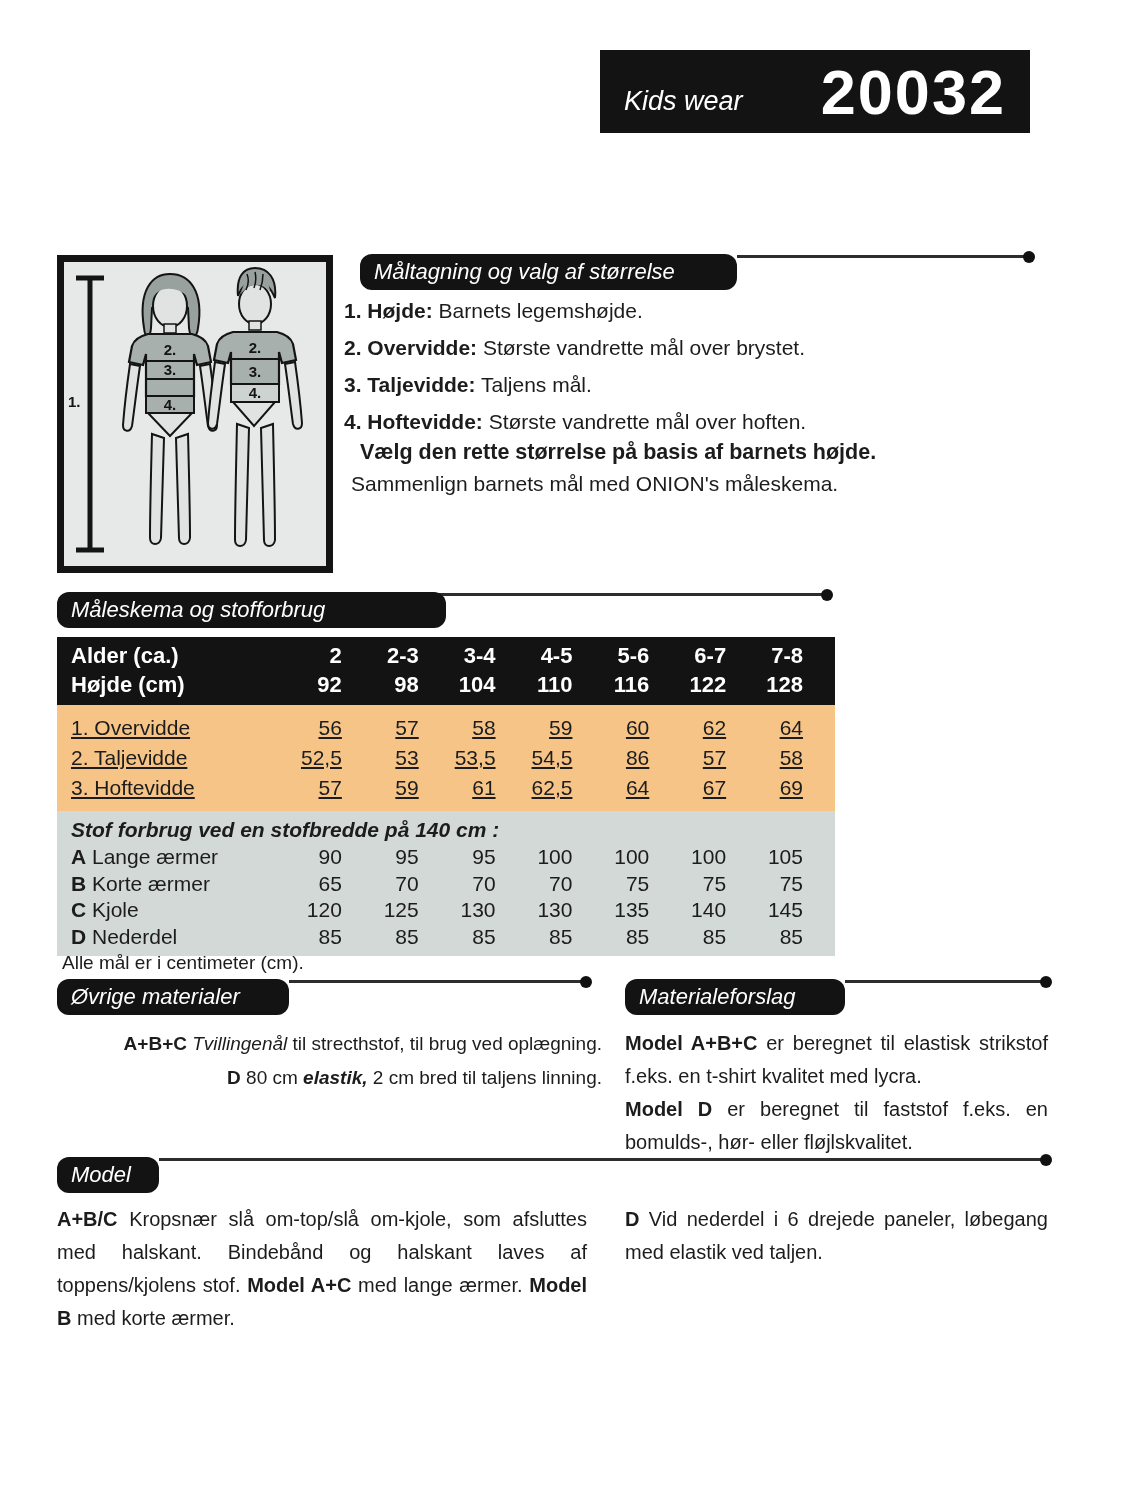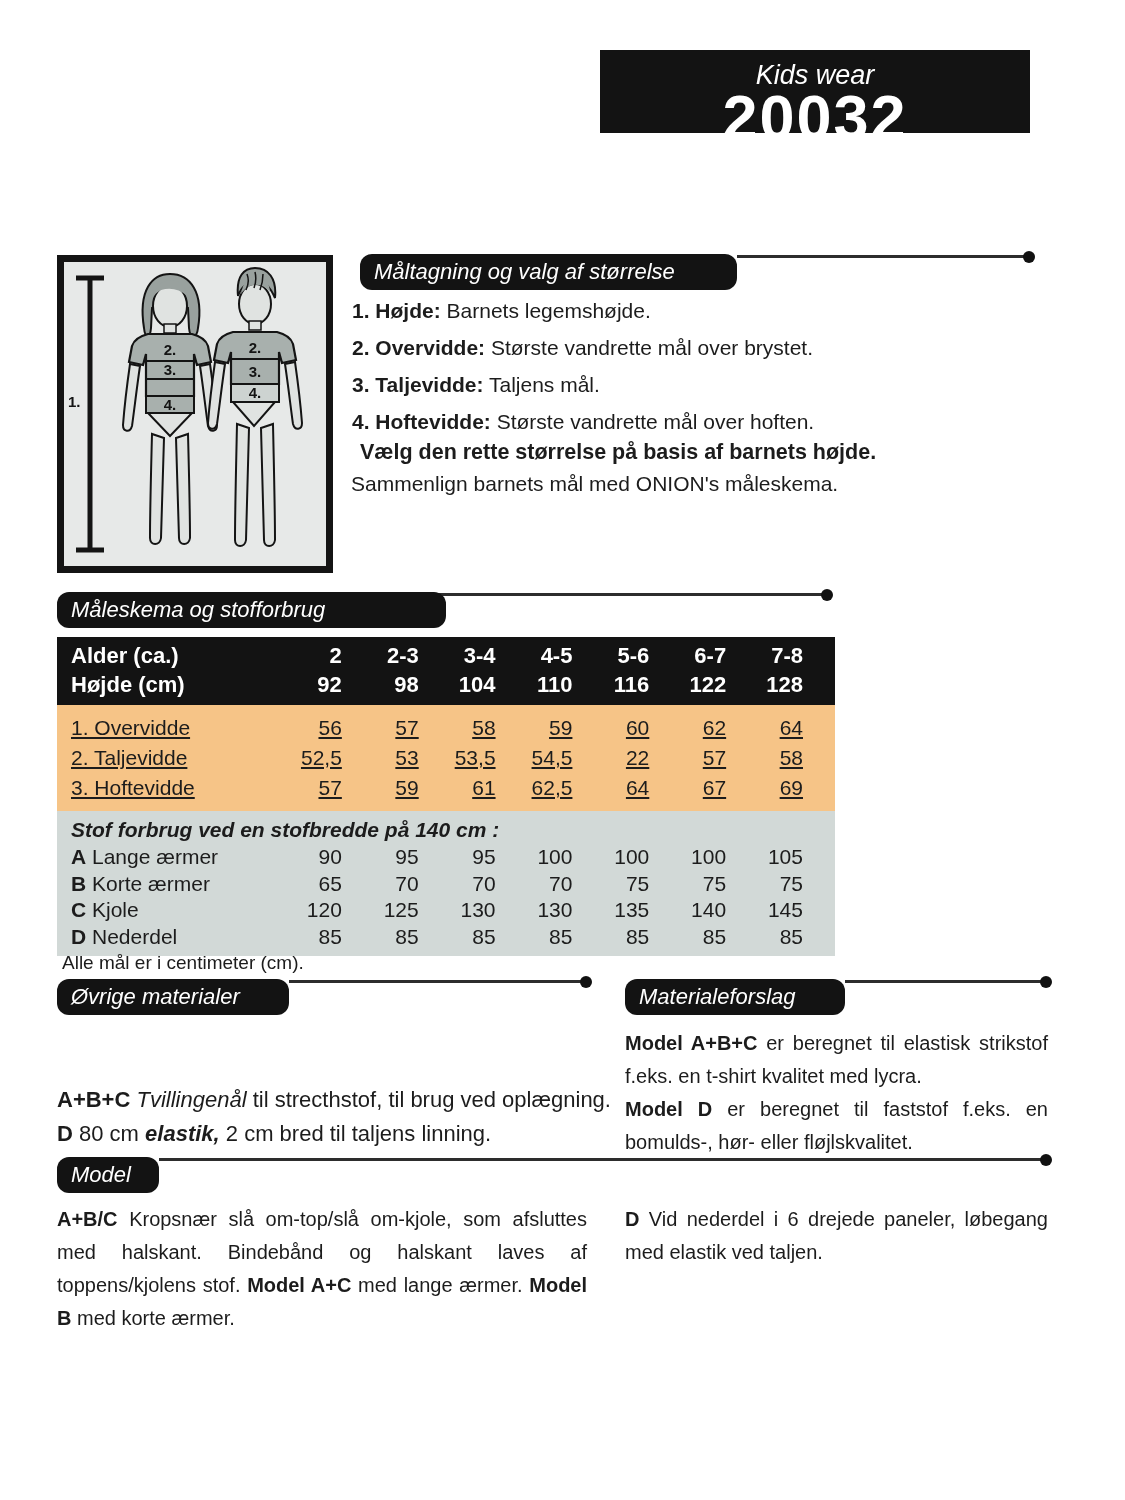--- a/index.html
+++ b/index.html
@@ -2,21 +2,21 @@
 <html><head>
 <meta charset="utf-8">
 <style>
   html,body{margin:0;padding:0;background:#fff;}
   .page{position:relative;width:1125px;height:1500px;background:#ffffff;overflow:hidden;
         font-family:"Liberation Sans",sans-serif;color:#1c1c1c;}
 
   
   .title-box{position:absolute;left:600px;top:50px;width:430px;height:83px;background:#131313;
              display:flex;align-items:center;justify-content:space-between;
-             padding:0 24px;box-sizing:border-box;flex-direction:column;}
+             padding:0 24px;box-sizing:border-box;}
   .title-box .brand{color:#fff;font-style:italic;font-size:27px;transform:translateY(10px);}
   .title-box .number{color:#fff;font-weight:bold;font-size:63px;letter-spacing:2px;}
 
   
   .sec-header{position:absolute;height:36px;background:#131313;color:#fff;font-style:italic;
               font-size:22px;display:flex;align-items:center;padding:0 14px;box-sizing:border-box;
               white-space:nowrap;overflow:hidden;z-index:3;border-radius:12px;}
   #h-sizing{left:360px;top:254px;width:377px;}
   #h-maleskema{left:57px;top:592px;width:389px;}
   #h-ovrige{left:57px;top:979px;width:232px;}
@@ -32,21 +32,21 @@
   #c-ovrige{left:289px;top:980px;width:298px;}
   #c-material{left:845px;top:980px;width:202px;}
   #c-model{left:159px;top:1158px;width:888px;}
 
   
   .figure-box{position:absolute;left:57px;top:255px;width:276px;height:318px;background:#e7e9e8;
               border:7px solid #141414;box-sizing:border-box;}
   .fig-label{font-family:"Liberation Sans",sans-serif;font-weight:bold;font-size:15px;fill:#141414;}
 
   
-  .instr-list{position:absolute;left:352px;top:299px;width:676px;}
+  .instr-list{position:absolute;left:344px;top:299px;width:676px;}
   .instr{font-size:21px;line-height:24px;margin-bottom:13px;}
   .instr b{font-weight:bold;}
   .rule-bold{position:absolute;left:360px;top:440px;width:676px;font-weight:bold;font-size:21.5px;}
   .compare{position:absolute;left:351px;top:472px;width:676px;font-size:21px;}
   .sizing-par{position:absolute;left:360px;top:504px;width:676px;font-size:21px;line-height:32px;
               text-align:justify;}
 
   
   .size-table{position:absolute;left:57px;top:637px;width:778px;}
   .trow{display:grid;grid-template-columns:240px repeat(7,1fr);}
@@ -57,21 +57,21 @@
   .t-orange{background:#f6c487;padding:8px 0;font-size:21px;}
   .t-orange .trow{line-height:30px;text-decoration:underline;}
   .t-gray{background:#d2d9d7;padding:5px 0 6px;font-size:21px;}
   .t-gray .f-title{padding-left:14px;font-weight:bold;font-style:italic;line-height:28px;}
   .t-gray .trow{line-height:26.5px;}
   .t-gray .lab b{font-weight:bold;}
 
   .footnote{position:absolute;left:62px;top:952px;font-size:19px;}
 
   
-  .materials{position:absolute;left:57px;top:1083px;width:545px;font-size:22px;line-height:34px;}
+  .materials{position:absolute;left:57px;top:1027px;width:545px;font-size:19px;line-height:34px;text-align:right;}
   .materials .line{white-space:nowrap;}
   .it{font-style:italic;}
   .it-b{font-style:italic;font-weight:bold;}
 
   .suggestions{position:absolute;left:625px;top:1027px;width:423px;font-size:20px;line-height:33px;
                text-align:justify;}
   .suggestions p{margin:0;}
 
   .model-left{position:absolute;left:57px;top:1203px;width:530px;font-size:20px;line-height:33px;
               text-align:justify;}
@@ -207,21 +207,21 @@
         <span class="val">60</span>
         <span class="val">62</span>
         <span class="val">64</span>
       </div>
       <div class="trow">
         <span class="lab">2. Taljevidde</span>
         <span class="val">52,5</span>
         <span class="val">53</span>
         <span class="val">53,5</span>
         <span class="val">54,5</span>
-        <span class="val">22</span>
+        <span class="val">86</span>
         <span class="val">57</span>
         <span class="val">58</span>
       </div>
       <div class="trow">
         <span class="lab">3. Hoftevidde</span>
         <span class="val">57</span>
         <span class="val">59</span>
         <span class="val">61</span>
         <span class="val">62,5</span>
         <span class="val">64</span>

